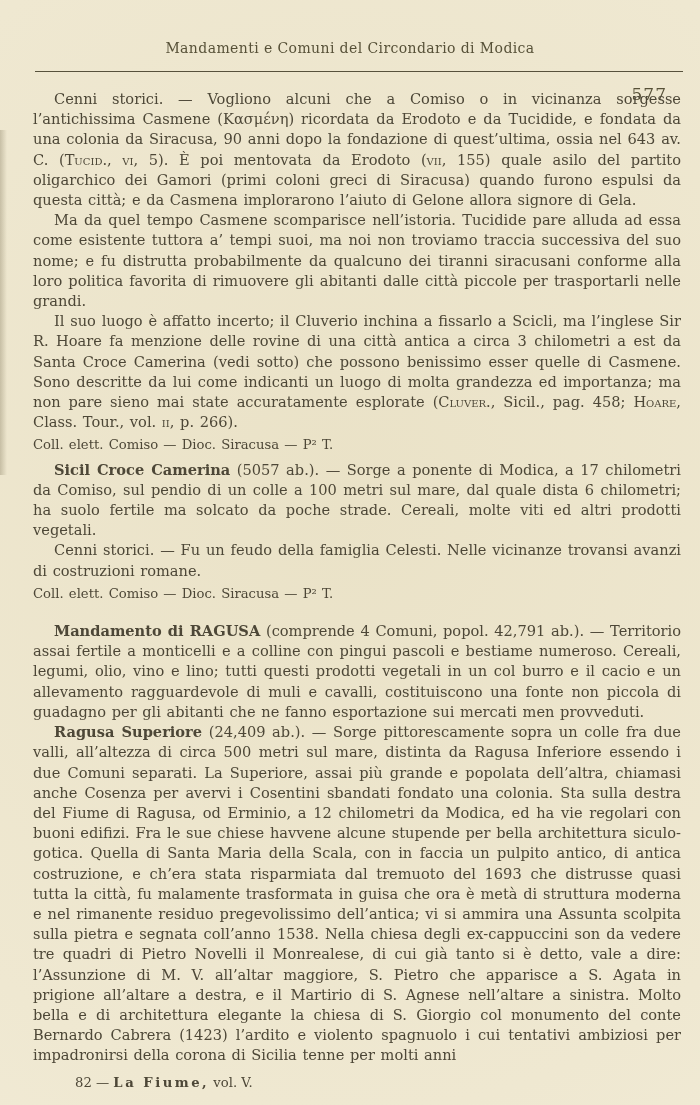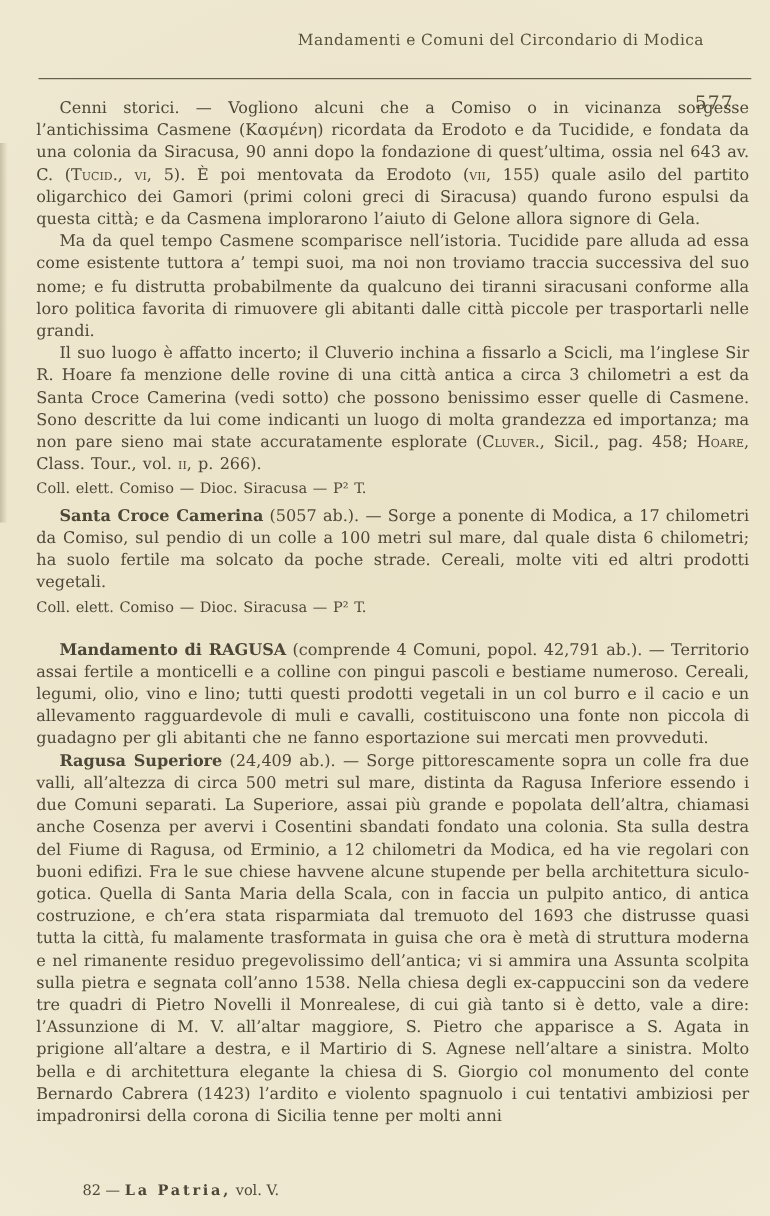--- a/index.html
+++ b/index.html
@@ -13,22 +13,22 @@
     color: #4d4737;
     background: radial-gradient(ellipse 130% 90% at 50% 45%,
                 #eae2c7 0%, #efe8d1 62%, #f3edda 100%);
   }
   .scan-shadow {
     position: absolute; left: 0; top: 130px; width: 7px; height: 345px;
     background: linear-gradient(90deg, rgba(110,100,70,0.30), rgba(110,100,70,0));
     pointer-events: none;
   }
   .running-title {
-    position: absolute; top: 29px; left: 60px; right: 60px;
-    text-align: right; font-size: 14px; letter-spacing: 0.4px; color: #575138;
+    position: absolute; top: 40px; left: 60px; right: 60px;
+    text-align: center; font-size: 14px; letter-spacing: 0.4px; color: #575138;
   }
   .page-number {
     position: absolute; top: 43px; right: 33px;
     font-size: 17px; letter-spacing: 1px; color: #575138; margin-top: 41px;
   }
   .rule {
     position: absolute; top: 71px; left: 35px; right: 17px;
     border-top: 1.6px solid #57513c;
   }
   .text-column {
@@ -62,23 +62,24 @@
 
   <div class="page-number">577</div>
 
   <div class="rule"></div>
 
   <div class="text-column">
     <p class="para"><span class="s-i">Cenni storici.</span><span class="s-n"> — Vogliono alcuni che a Comiso o in vicinanza sorgesse l’antichissima </span><span class="s-i">Casmene</span><span class="s-n"> (Κασμένη) ricordata da Erodoto e da Tucidide, e fondata da una colonia da Siracusa, 90 anni dopo la fondazione di quest’ultima, ossia nel 643 av. C. (</span><span class="s-sc">Tucid.</span><span class="s-n">, </span><span class="s-sc">vi</span><span class="s-n">, 5). È poi mentovata da Erodoto (</span><span class="s-sc">vii</span><span class="s-n">, 155) quale asilo del partito oligarchico dei Gamori (primi coloni greci di Siracusa) quando furono espulsi da questa città; e da Casmena implorarono l’aiuto di Gelone allora signore di Gela.</span></p>
     <p class="para"><span class="s-n">Ma da quel tempo Casmene scomparisce nell’istoria. Tucidide pare alluda ad essa come esistente tuttora a’ tempi suoi, ma noi non troviamo traccia successiva del suo nome; e fu distrutta probabilmente da qualcuno dei tiranni siracusani conforme alla loro politica favorita di rimuovere gli abitanti dalle città piccole per trasportarli nelle grandi.</span></p>
     <p class="para"><span class="s-n">Il suo luogo è affatto incerto; il Cluverio inchina a fissarlo a Scicli, ma l’inglese Sir R. Hoare fa menzione delle rovine di una città antica a circa 3 chilometri a est da Santa Croce Camerina (</span><span class="s-i">vedi sotto</span><span class="s-n">) che possono benissimo esser quelle di Casmene. Sono descritte da lui come indicanti un luogo di molta grandezza ed importanza; ma non pare sieno mai state accuratamente esplorate (</span><span class="s-sc">Cluver.</span><span class="s-n">, </span><span class="s-i">Sicil.</span><span class="s-n">, pag. 458; </span><span class="s-sc">Hoare</span><span class="s-n">, </span><span class="s-i">Class. Tour.</span><span class="s-n">, vol. </span><span class="s-sc">ii</span><span class="s-n">, p. 266).</span></p>
     <p class="centered-note"><span class="s-n">Coll. elett. Comiso — Dioc. Siracusa — P² T.</span></p>
-    <p class="para"><span class="s-b">Santa Croce Camerina</span><span class="s-n"> (5057 ab.). — Sorge a ponente di Modica, a 17 chilometri da Comiso, sul pendio di un colle a 100 metri sul mare, dal quale dista 6 chilometri; ha suolo fertile ma solcato da poche strade. Cereali, molte viti ed altri prodotti vegetali.</span></p>
+    <p class="para"><span class="s-b">Sicil Croce Camerina</span><span class="s-n"> (5057 ab.). — Sorge a ponente di Modica, a 17 chilometri da Comiso, sul pendio di un colle a 100 metri sul mare, dal quale dista 6 chilometri; ha suolo fertile ma solcato da poche strade. Cereali, molte viti ed altri prodotti vegetali.</span></p>
+    <p class="para"><span class="s-i">Cenni storici.</span><span class="s-n"> — Fu un feudo della famiglia Celesti. Nelle vicinanze trovansi avanzi di costruzioni romane.</span></p>
     <p class="centered-note"><span class="s-n">Coll. elett. Comiso — Dioc. Siracusa — P² T.</span></p>
     <p class="para mandamento-gap"><span class="s-b">Mandamento di RAGUSA</span><span class="s-n"> (comprende 4 Comuni, popol. 42,791 ab.). — Territorio assai fertile a monticelli e a colline con pingui pascoli e bestiame numeroso. Cereali, legumi, olio, vino e lino; tutti questi prodotti vegetali in un col burro e il cacio e un allevamento ragguardevole di muli e cavalli, costituiscono una fonte non piccola di guadagno per gli abitanti che ne fanno esportazione sui mercati men provveduti.</span></p>
     <p class="para"><span class="s-b">Ragusa Superiore</span><span class="s-n"> (24,409 ab.). — Sorge pittorescamente sopra un colle fra due valli, all’altezza di circa 500 metri sul mare, distinta da Ragusa Inferiore essendo i due Comuni separati. La Superiore, assai più grande e popolata dell’altra, chiamasi anche </span><span class="s-i">Cosenza</span><span class="s-n"> per avervi i Cosentini sbandati fondato una colonia. Sta sulla destra del </span><span class="s-i">Fiume di Ragusa</span><span class="s-n">, od </span><span class="s-i">Erminio</span><span class="s-n">, a 12 chilometri da Modica, ed ha vie regolari con buoni edifizi. Fra le sue chiese havvene alcune stupende per bella architettura siculo-gotica. Quella di Santa Maria della Scala, con in faccia un pulpito antico, di antica costruzione, e ch’era stata risparmiata dal tremuoto del 1693 che distrusse quasi tutta la città, fu malamente trasformata in guisa che ora è metà di struttura moderna e nel rimanente residuo pregevolissimo dell’antica; vi si ammira una </span><span class="s-i">Assunta</span><span class="s-n"> scolpita sulla pietra e segnata coll’anno 1538. Nella chiesa degli ex-cappuccini son da vedere tre quadri di Pietro Novelli il </span><span class="s-i">Monrealese</span><span class="s-n">, di cui già tanto si è detto, vale a dire: l’</span><span class="s-i">Assunzione di M. V.</span><span class="s-n"> all’altar maggiore, </span><span class="s-i">S. Pietro che apparisce a S. Agata in prigione</span><span class="s-n"> all’altare a destra, e il </span><span class="s-i">Martirio di S. Agnese</span><span class="s-n"> nell’altare a sinistra. Molto bella e di architettura elegante la chiesa di S. Giorgio col monumento del conte </span><span class="s-i">Bernardo Cabrera</span><span class="s-n"> (1423) l’ardito e violento spagnuolo i cui tentativi ambiziosi per impadronirsi della corona di Sicilia tenne per molti anni</span></p>
   </div>
 
-  <div class="footer"><span class="s-n">82 — </span><span class="s-bs">La Patria,</span><span class="s-n"> vol. V.</span></div>
+  <div class="footer"><span class="s-n">82 — </span><span class="s-bs">La Fiume,</span><span class="s-n"> vol. V.</span></div>
 
   <div class="scan-shadow"></div>
 
 </div>
 
 </body></html>

